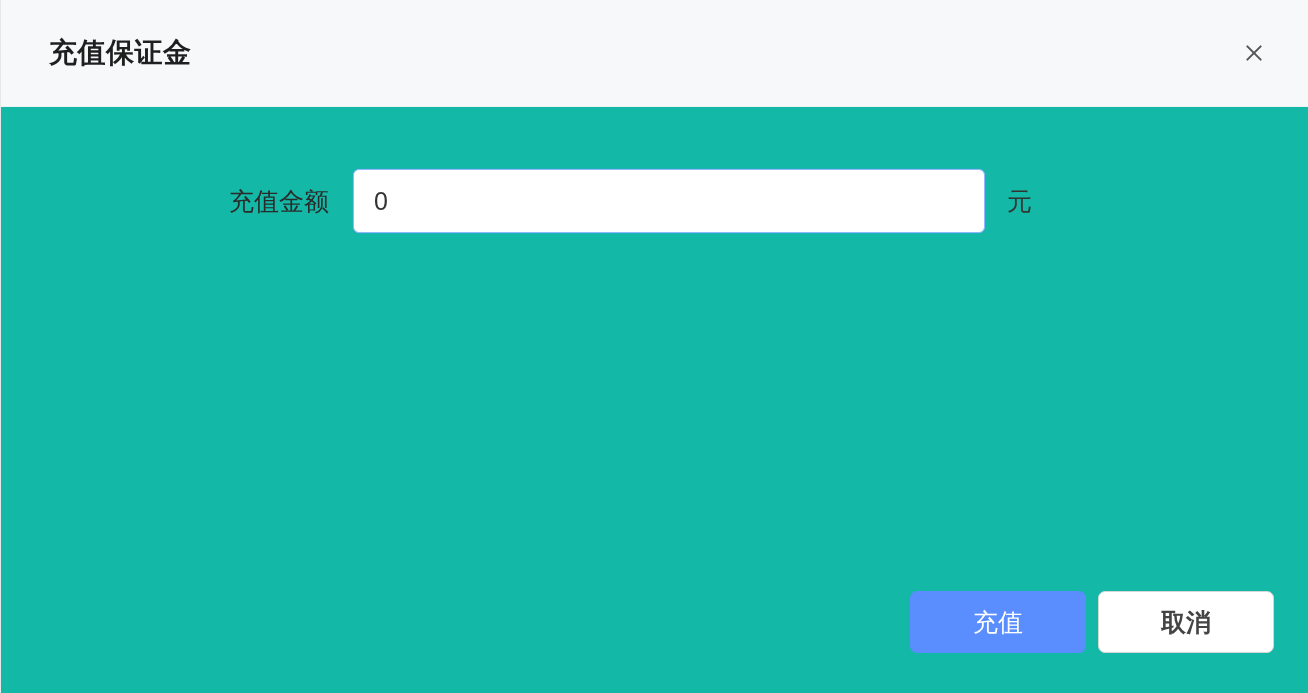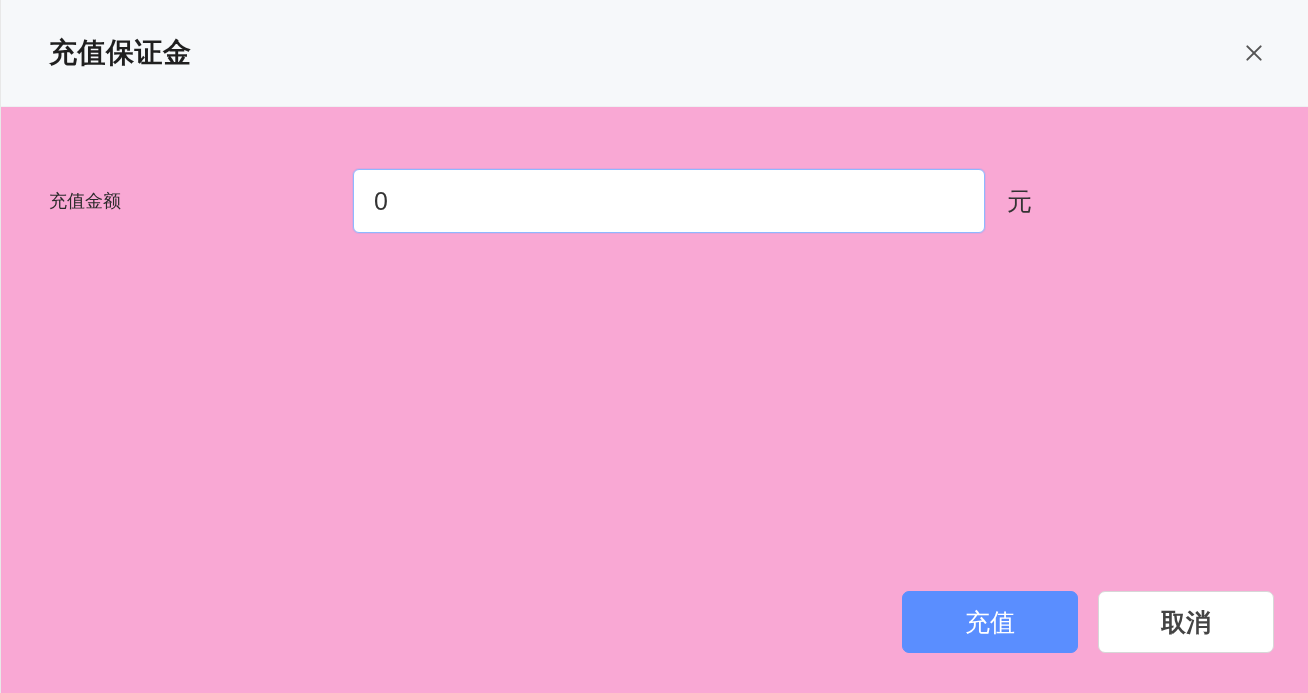--- a/index.html
+++ b/index.html
@@ -6,21 +6,21 @@
     body {
       font-family: -apple-system, BlinkMacSystemFont, "Segoe UI", "PingFang SC", "Hiragino Sans GB", "Microsoft YaHei", sans-serif;
       background: #fff;
       width: 1308px;
       height: 693px;
       overflow: hidden;
     }
     .modal {
       width: 100%;
       height: 100%;
-      background: #f9a8d4;
+      background: #14b8a6;
       display: flex;
       flex-direction: column;
       border-left: 1px solid #e8e8e8;
     }
     .modal-header {
       background: #f6f8fa;
       padding: 34px 40px 34px 48px;
       display: flex;
       justify-content: space-between;
       align-items: center;
@@ -48,21 +48,22 @@
       flex: 1;
       padding: 62px 48px 0 48px;
     }
     .form-row {
       display: flex;
       align-items: center;
       gap: 24px;
     }
     .form-label {
       width: 280px;
-      font-size: 18px;
+      text-align: right;
+      font-size: 25px;
       color: #2a2a2a;
     }
     .input-wrap {
       display: flex;
       align-items: center;
       gap: 22px;
     }
     .amount-input {
       width: 632px;
       height: 64px;
@@ -74,21 +75,21 @@
       outline: none;
       box-shadow: 0 0 0 1px rgba(100,150,255,0.15);
     }
     .unit {
       font-size: 25px;
       color: #333;
     }
     .modal-footer {
       display: flex;
       justify-content: flex-end;
-      gap: 20px;
+      gap: 12px;
       padding: 0 34px 40px 0;
     }
     .btn {
       min-width: 176px;
       height: 62px;
       border-radius: 7px;
       font-size: 25px;
       cursor: pointer;
       display: flex;
       align-items: center;

